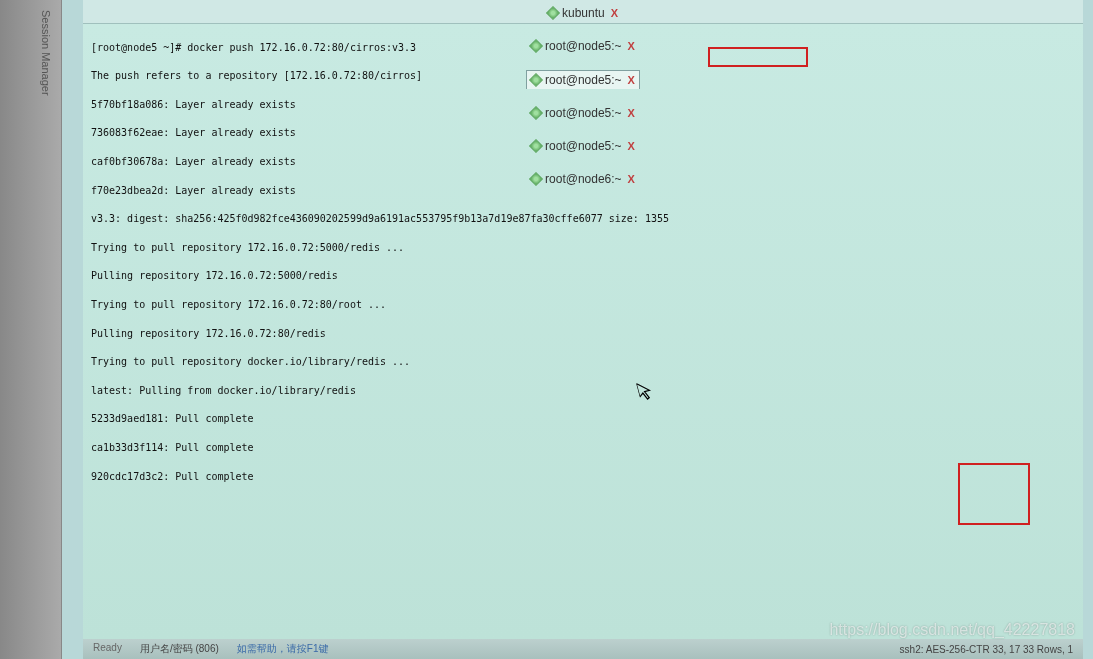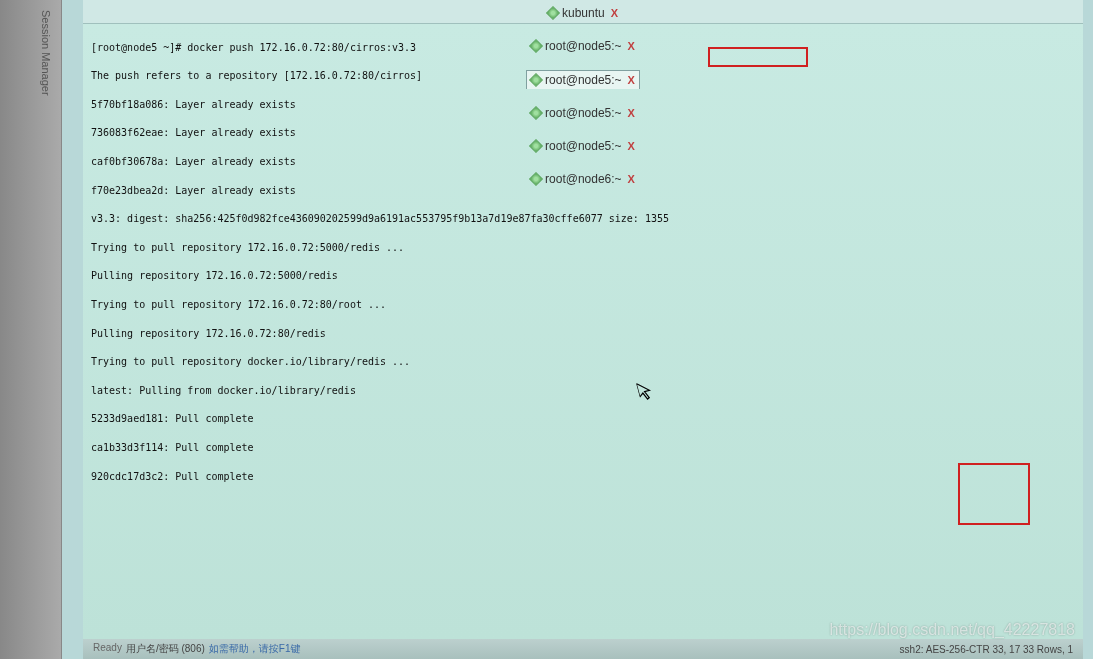--- a/index.html
+++ b/index.html
@@ -212,21 +212,21 @@
   <div class="red-box top"></div>
   <div class="red-box bottom"></div>
 
   <div class="cursor-pointer">
     <svg width="16" height="20" viewBox="0 0 16 20">
         <path d="M0 0 L0 14 L4 11 L7 18 L9 17 L6 10 L11 10 Z" fill="none" stroke="#000" stroke-width="1.2"></path>
       </svg>
   </div>
 
   <div class="statusbar">
-    <div style="display:flex;gap:4px">
+    <div style="display:flex;gap:18px">
       <span style="color:#666">Ready</span>
       <span>用户名/密码 (806)</span>
       <span style="color:#3a6aa8">如需帮助，请按F1键</span>
     </div>
     <span>ssh2: AES-256-CTR   33, 17  33 Rows, 1</span>
   </div>
 
 </div>
 
 <div class="watermark">https://blog.csdn.net/qq_42227818</div>

